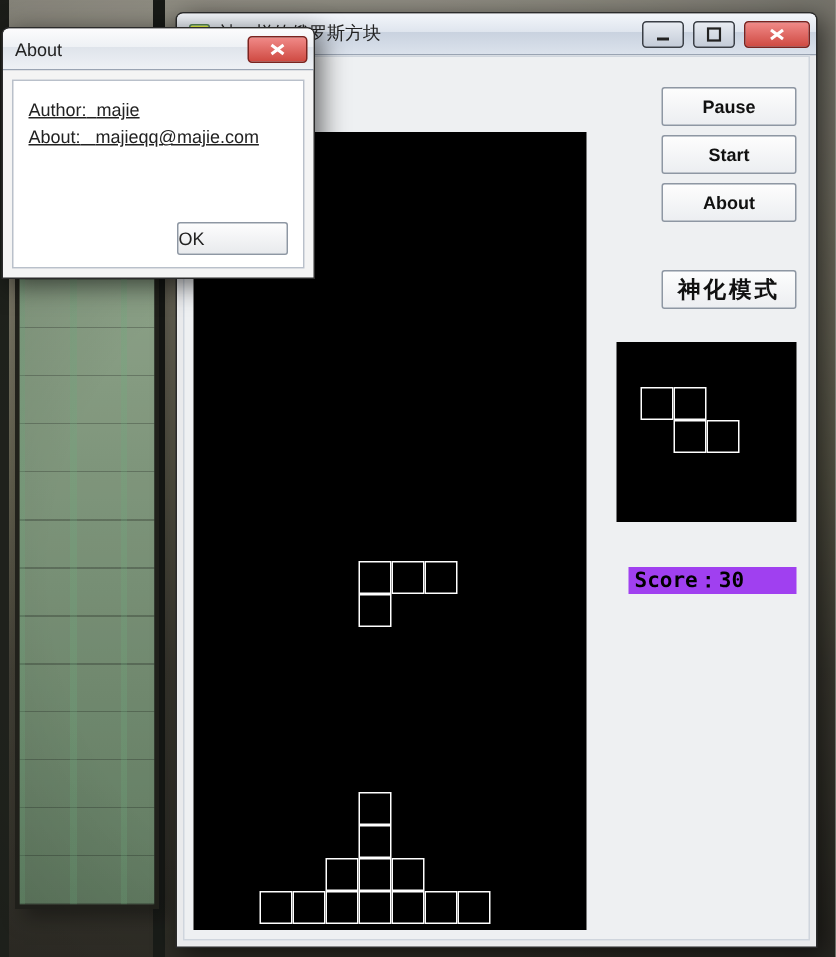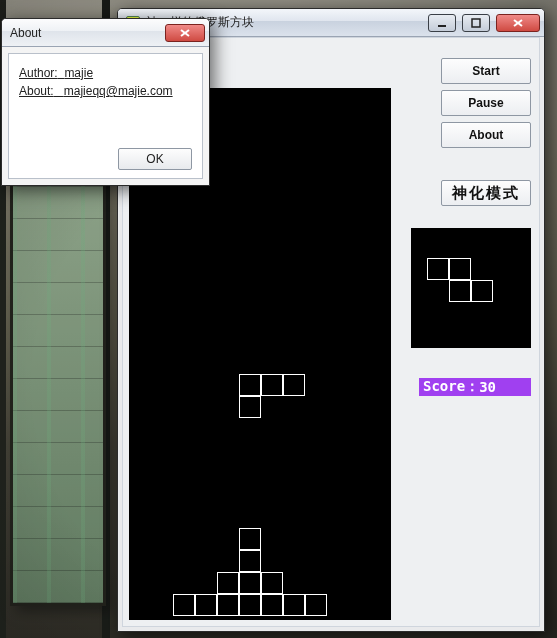--- a/index.html
+++ b/index.html
@@ -89,21 +89,21 @@
     width:90px; height:26px; margin-bottom:6px;
     background: linear-gradient(#fdfdfd,#eceef1);
     border:1px solid #8e97a3; border-radius:2px;
     display:flex; align-items:center; justify-content:center;
     font-weight:bold; font-family:inherit; color:#111;
   }
   .side-btn.cjk { font-size:15px; letter-spacing:2px;margin-top:32px; }
 
   .stat {
     position:absolute; right:8px; height:18px; width:112px;
-    background:#a040f0; color:#ffffff; font-weight:bold;
+    background:#a040f0; color:#000000; font-weight:bold;
     font-size:14px; padding:0 4px; display:flex; align-items:center;
     font-family: "SimSun","宋体",monospace;
     text-align: right;
   }
   .stat.score { top:340px; }
   .stat.level { top:370px; }
 
   
   .cell {
     position:absolute; width:22px; height:22px;
@@ -117,21 +117,21 @@
   .about-body {
     position:absolute; left:6px; right:6px; top:34px; bottom:6px;
     background:#fff; border:1px solid #b9c0ca;
     padding:8px 10px; color:#222;
   }
   .about-body .row { margin:4px 0; font-size:12px;text-decoration:underline; }
   .ok-btn {
     position:absolute; right:10px; bottom:8px; width:74px; height:22px;
     background:linear-gradient(#fdfdfd,#e8eaed);
     border:1px solid #8e97a3; border-radius:2px;
-    display:flex; align-items:center; justify-content:center;
+    display:flex; align-items:center; 
   }
 </style>
 </head>
 <body>
 
 <div class="backdrop"></div>
 
 <div class="win main-win">
   <div class="titlebar">
     <span class="app-icon"></span>
@@ -152,24 +152,24 @@
           <line x1="2" y1="2" x2="10" y2="8" stroke="#fff" stroke-width="2"></line>
           <line x1="10" y1="2" x2="2" y2="8" stroke="#fff" stroke-width="2"></line>
         </svg>
     </span>
   </div>
 
   <div class="main-client">
 
     <div class="sidebar">
       <div class="side-btn">
+          <span>Pause</span>
+        </div>
+      <div class="side-btn">
           <span>Start</span>
-        </div>
-      <div class="side-btn">
-          <span>Pause</span>
         </div>
       <div class="side-btn">
           <span>About</span>
         </div>
       <div class="side-btn cjk">
           <span>神化模式</span>
         </div>
     </div>
 
     <div class="playfield" id="playfield">

